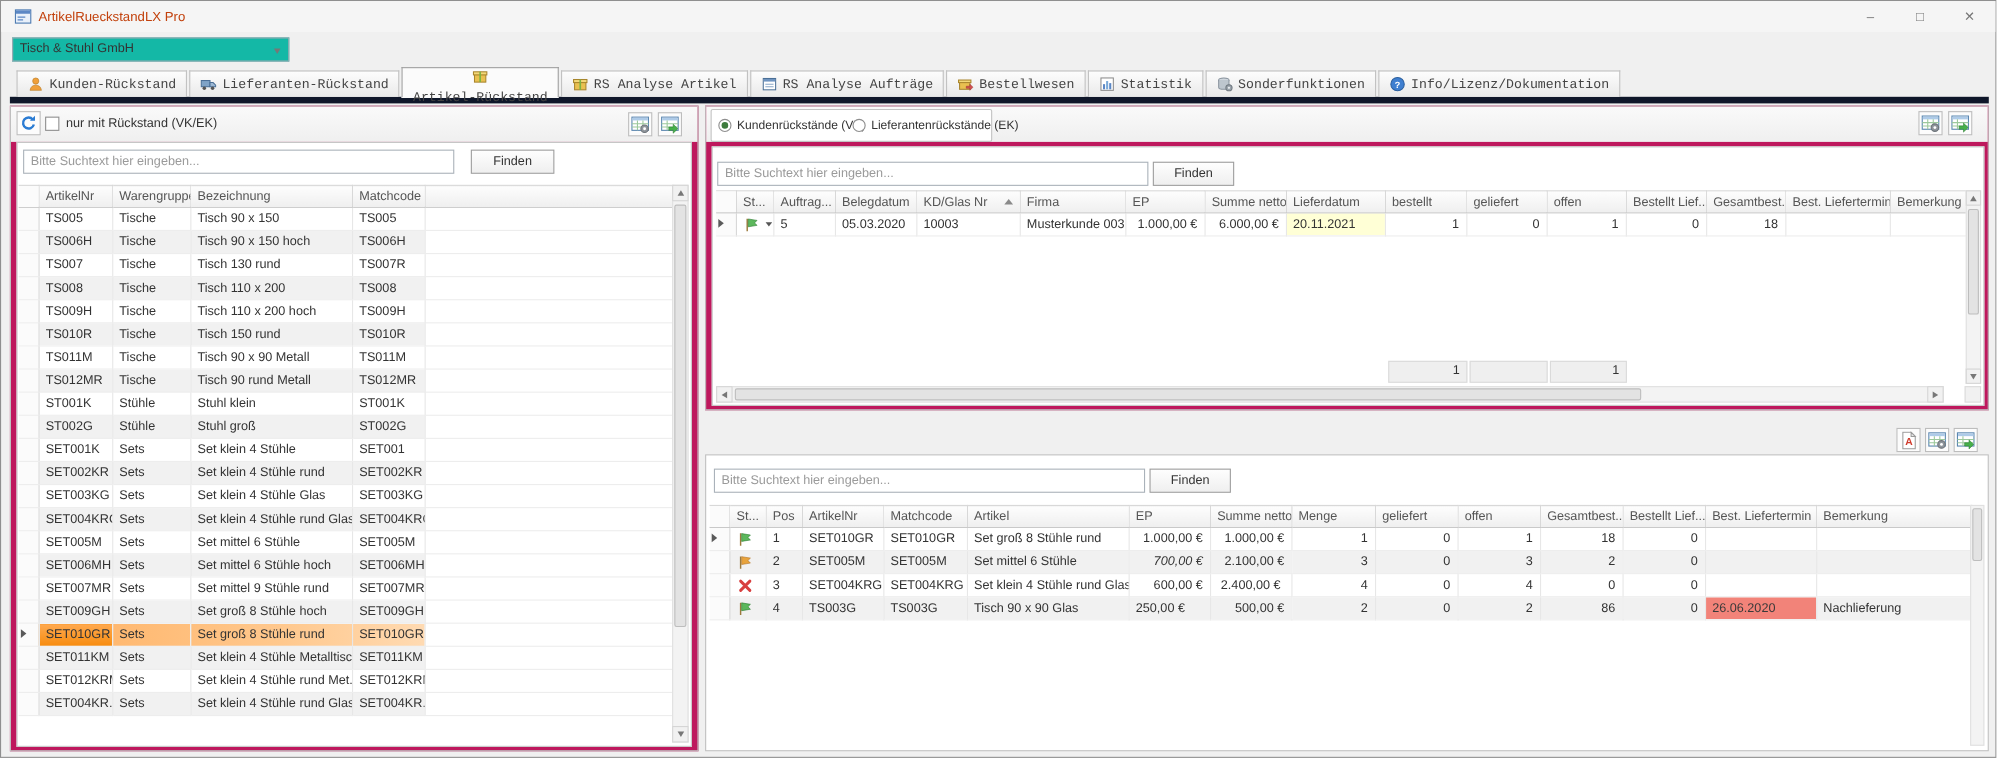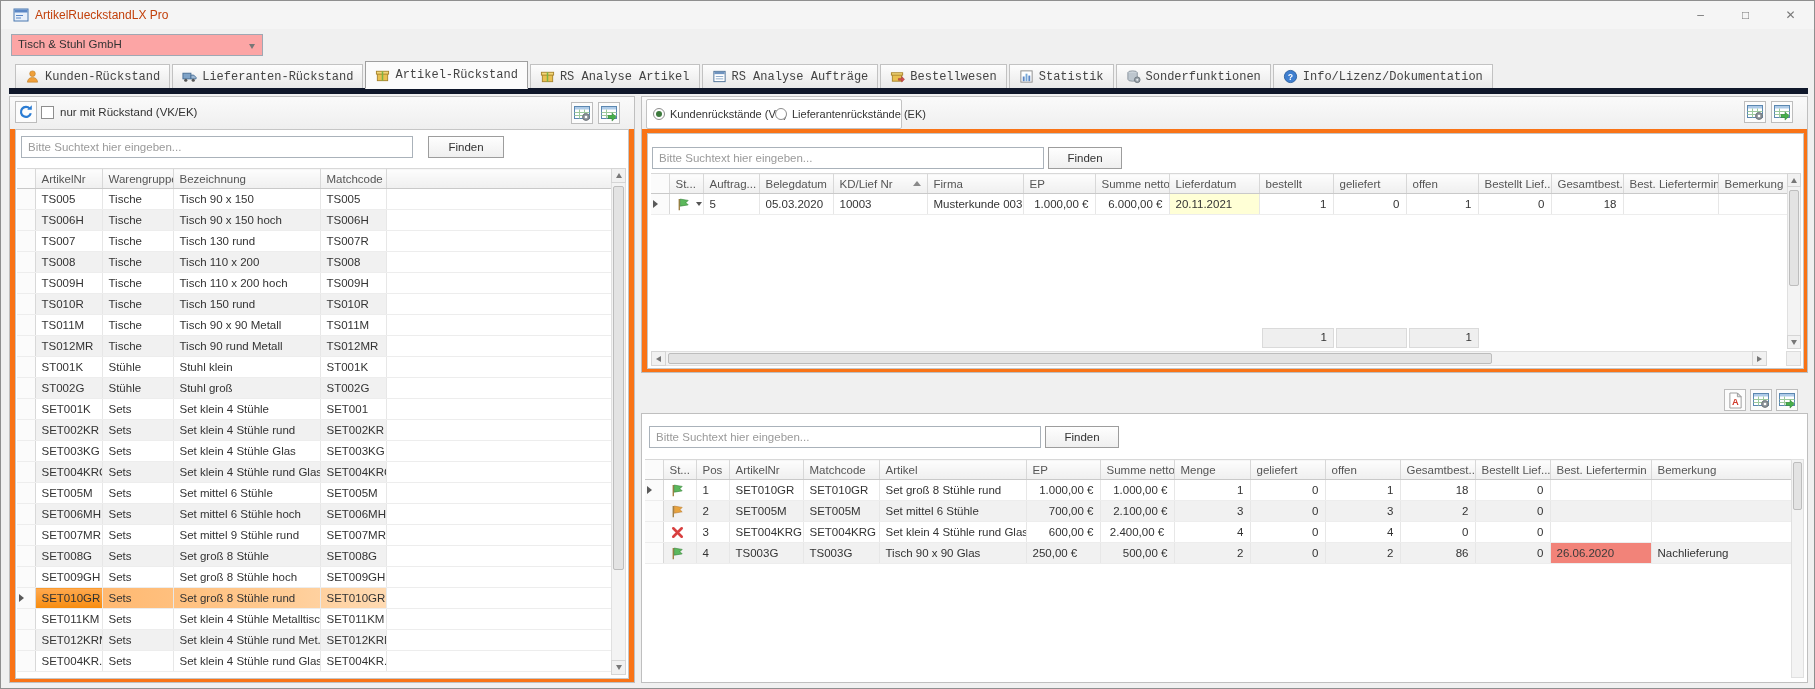--- a/index.html
+++ b/index.html
@@ -8,31 +8,31 @@
   #window { position:relative; width:1815px; height:689px; background:#f0f0f0; border:1px solid #8f8f8f; }
 
   
   .titlebar { position:absolute; left:0; top:0; width:100%; height:28px; background:#f5f5f5; }
   .app-icon { position:absolute; left:12px; top:6px; width:16px; height:16px; }
   .title { position:absolute; left:34px; top:7px; font-size:12px; color:#c2410c; }
   .winbtns { position:absolute; right:1px; top:0; height:28px; display:flex; }
   .winbtn { width:45px; height:28px; display:flex; align-items:center; justify-content:center; color:#777; font-size:12px; cursor:default; }
 
   
-  .combo { position:absolute; left:10px; top:33px; width:252px; height:22px; background:#fca5a5; border:1px solid #9fa8b3; padding:3px 6px; }
+  .combo { position:absolute; left:10px; top:33px; width:252px; height:22px; background:#14b8a6; border:1px solid #9fa8b3; padding:3px 6px; }
   .combo .tri-down { position:absolute; right:7px; top:9px; }
 
   
   .tabstrip { position:absolute; left:8px; top:63px; width:1799px; height:30px; border-bottom:6px solid #0f172a; display:flex; align-items:flex-end; padding-left:6px;font-family:Liberation Mono, monospace; }
   .tab { display:inline-flex; align-items:center; gap:5px; height:24px; padding:0 9px; margin-right:2px; background:linear-gradient(#fdfdfd,#e9e9e9); border:1px solid #c2c2c2; border-bottom:none; font-size:12px; color:#444; position:relative; }
-  .tab.active { height:28px; background:#fbfbfb; border-color:#9f9f9f; z-index:2; margin-bottom:-1px; border-bottom:1px solid #fbfbfb; }
+  .tab.active { height:28px; background:#fbfbfb; border-color:#9f9f9f; z-index:2; margin-bottom:-1px; border-bottom:1px solid #fbfbfb;flex-direction:column; }
   .tab svg { width:15px; height:15px; }
 
   
-  .panel { position:absolute; background:#f97316; border:1px solid #bfbfbf; }
+  .panel { position:absolute; background:#be185d; border:1px solid #bfbfbf; }
   .left-panel { left:8px; top:95px; width:626px; height:587px; }
   .rt-panel { left:640px; top:95px; width:1167px; height:277px; }
   .rb-panel { left:640px; top:412px; width:1167px; height:270px; background:#fff; }
 
   .panel-head { position:absolute; left:0; top:0; right:0; height:32px; background:linear-gradient(#fafafa,#efefef); }
   .iconbtn { position:relative; width:22px; height:22px; border:1px solid #bdbdbd; background:#fcfcfc; display:inline-flex; align-items:center; justify-content:center; padding:0; }
   .iconbtn svg { display:block; }
   .head-icons { position:absolute; top:5px; display:flex; gap:5px; }
   .left-panel .head-icons { right:14px; }
   .rt-panel .head-icons { right:14px; top:4px; }
@@ -410,28 +410,20 @@
               <tr>
                 <td class="c-marker"></td>
                 <td>SET007MR</td>
                 <td>Sets</td>
                 <td>Set mittel 9 Stühle rund</td>
                 <td>SET007MR</td>
                 <td class="c-filler"></td>
               </tr>
               <tr>
                 <td class="c-marker"></td>
-                <td>SET008G</td>
-                <td>Sets</td>
-                <td>Set groß 8 Stühle</td>
-                <td>SET008G</td>
-                <td class="c-filler"></td>
-              </tr>
-              <tr>
-                <td class="c-marker"></td>
                 <td>SET009GH</td>
                 <td>Sets</td>
                 <td>Set groß 8 Stühle hoch</td>
                 <td>SET009GH</td>
                 <td class="c-filler"></td>
               </tr>
               <tr class="selected">
                 <td class="c-marker"><span class="marker-arrow"></span></td>
                 <td>SET010GR</td>
                 <td>Sets</td>
@@ -518,21 +510,21 @@
       <input class="search" style="left: 4px; top: 13px; width: 392px;" placeholder="Bitte Suchtext hier eingeben...">
       <button class="btn find" style="left:400px;top:13px;width:74px;">Finden</button>
       <div class="gw-top">
         <table class="grid grid-top">
             <thead>
               <tr>
                 <th class="c-marker" style="width: 18px;"></th>
                 <th style="width: 34px;"><span>St...</span></th>
                 <th style="width: 56px;"><span>Auftrag...</span></th>
                 <th style="width: 74px;"><span>Belegdatum</span></th>
-                <th style="width: 94px;"><span>KD/Lief Nr</span><span class="sort-asc"></span></th>
+                <th style="width: 94px;"><span>KD/Glas Nr</span><span class="sort-asc"></span></th>
                 <th style="width: 96px;"><span>Firma</span></th>
                 <th style="width: 72px;"><span>EP</span></th>
                 <th style="width: 74px;"><span>Summe netto</span></th>
                 <th style="width: 90px;"><span>Lieferdatum</span></th>
                 <th style="width: 74px;"><span>bestellt</span></th>
                 <th style="width: 73px;"><span>geliefert</span></th>
                 <th style="width: 72px;"><span>offen</span></th>
                 <th style="width: 73px;"><span>Bestellt Lief...</span></th>
                 <th style="width: 72px;"><span>Gesamtbest...</span></th>
                 <th style="width: 95px;"><span>Best. Liefertermin</span></th>
@@ -672,21 +664,21 @@
             <tr>
               <td class="c-marker"></td>
               <td><span class="icon"><svg viewBox="0 0 16 16">
                     <path d="M3.5 2 v12" stroke="#9c7a3c" stroke-width="1.4"></path>
                     <path d="M4.5 2.2 L13 3.6 10.6 6 13 8.4 4.5 9.8 Z" fill="#e8a33c" stroke="#b5762a" stroke-width="0.6"></path>
                   </svg></span></td>
               <td>2</td>
               <td>SET005M</td>
               <td>SET005M</td>
               <td>Set mittel 6 Stühle</td>
-              <td style="text-align: right;">700,00 €</td>
+              <td style="text-align: right; font-style: italic;">700,00 €</td>
               <td style="text-align: right;">2.100,00 €</td>
               <td style="text-align: right;">3</td>
               <td style="text-align: right;">0</td>
               <td style="text-align: right;">3</td>
               <td style="text-align: right;">2</td>
               <td style="text-align: right;">0</td>
               <td></td>
               <td></td>
             </tr>
             <tr>

